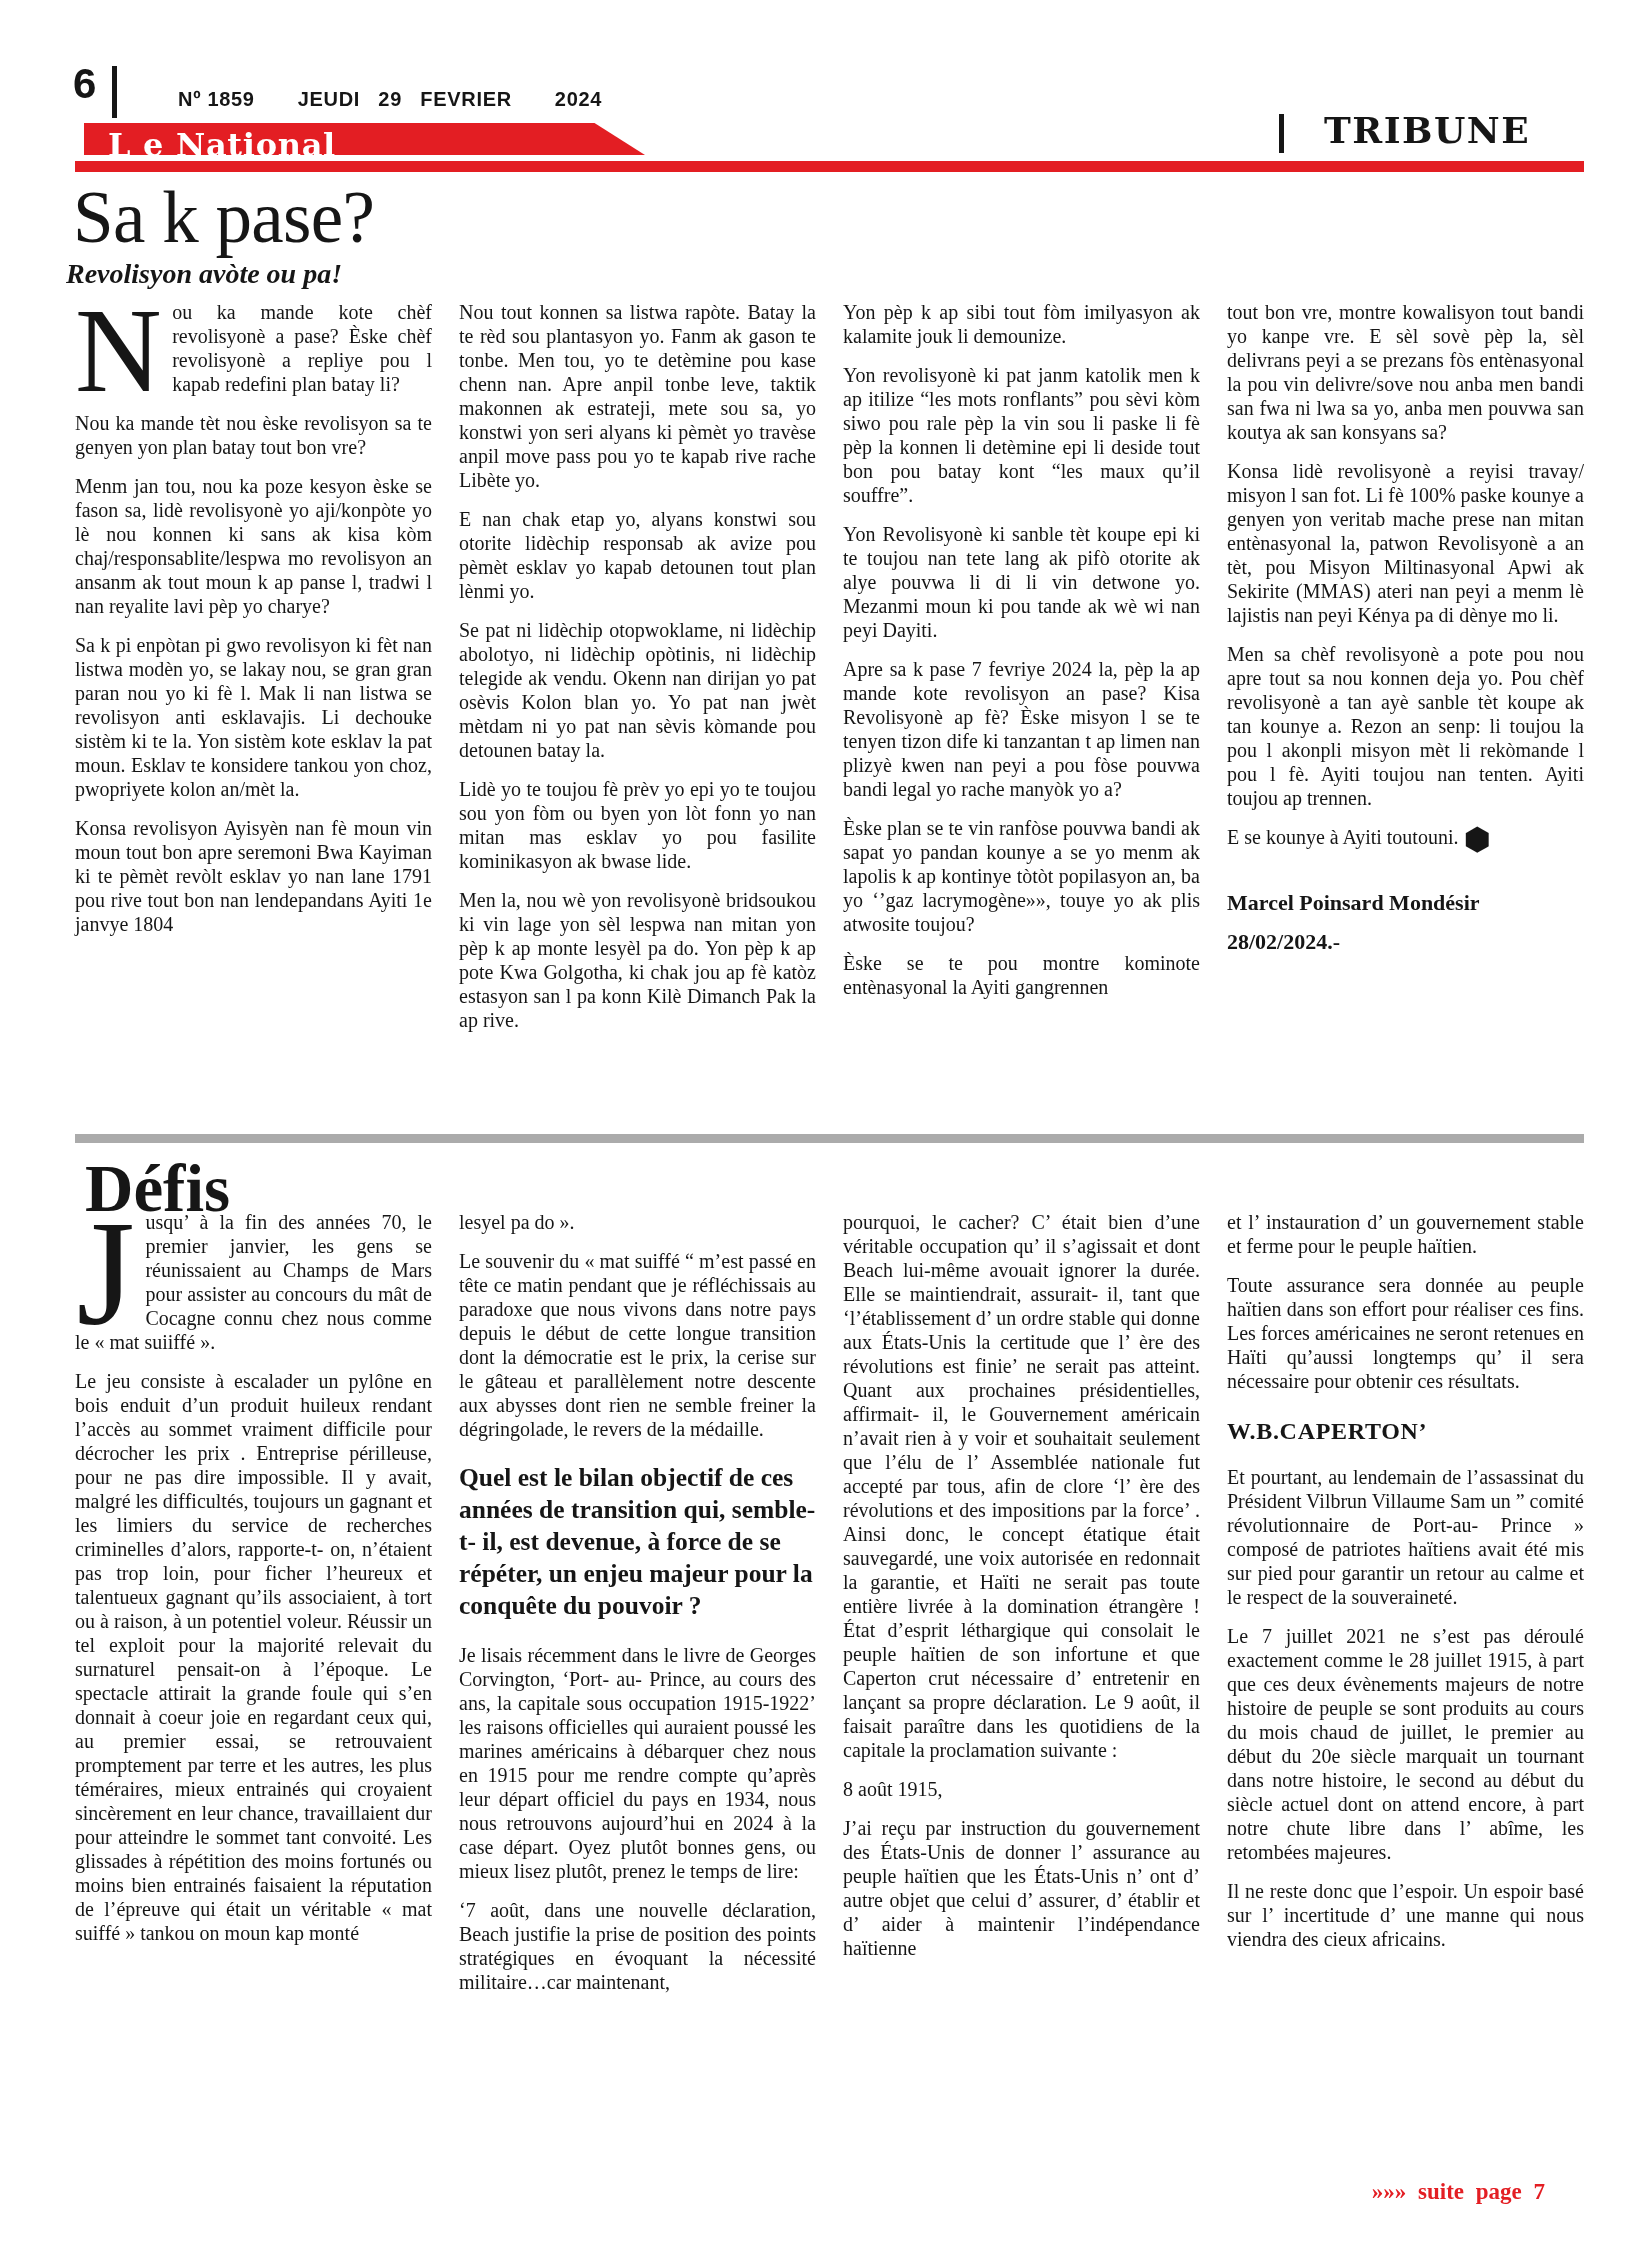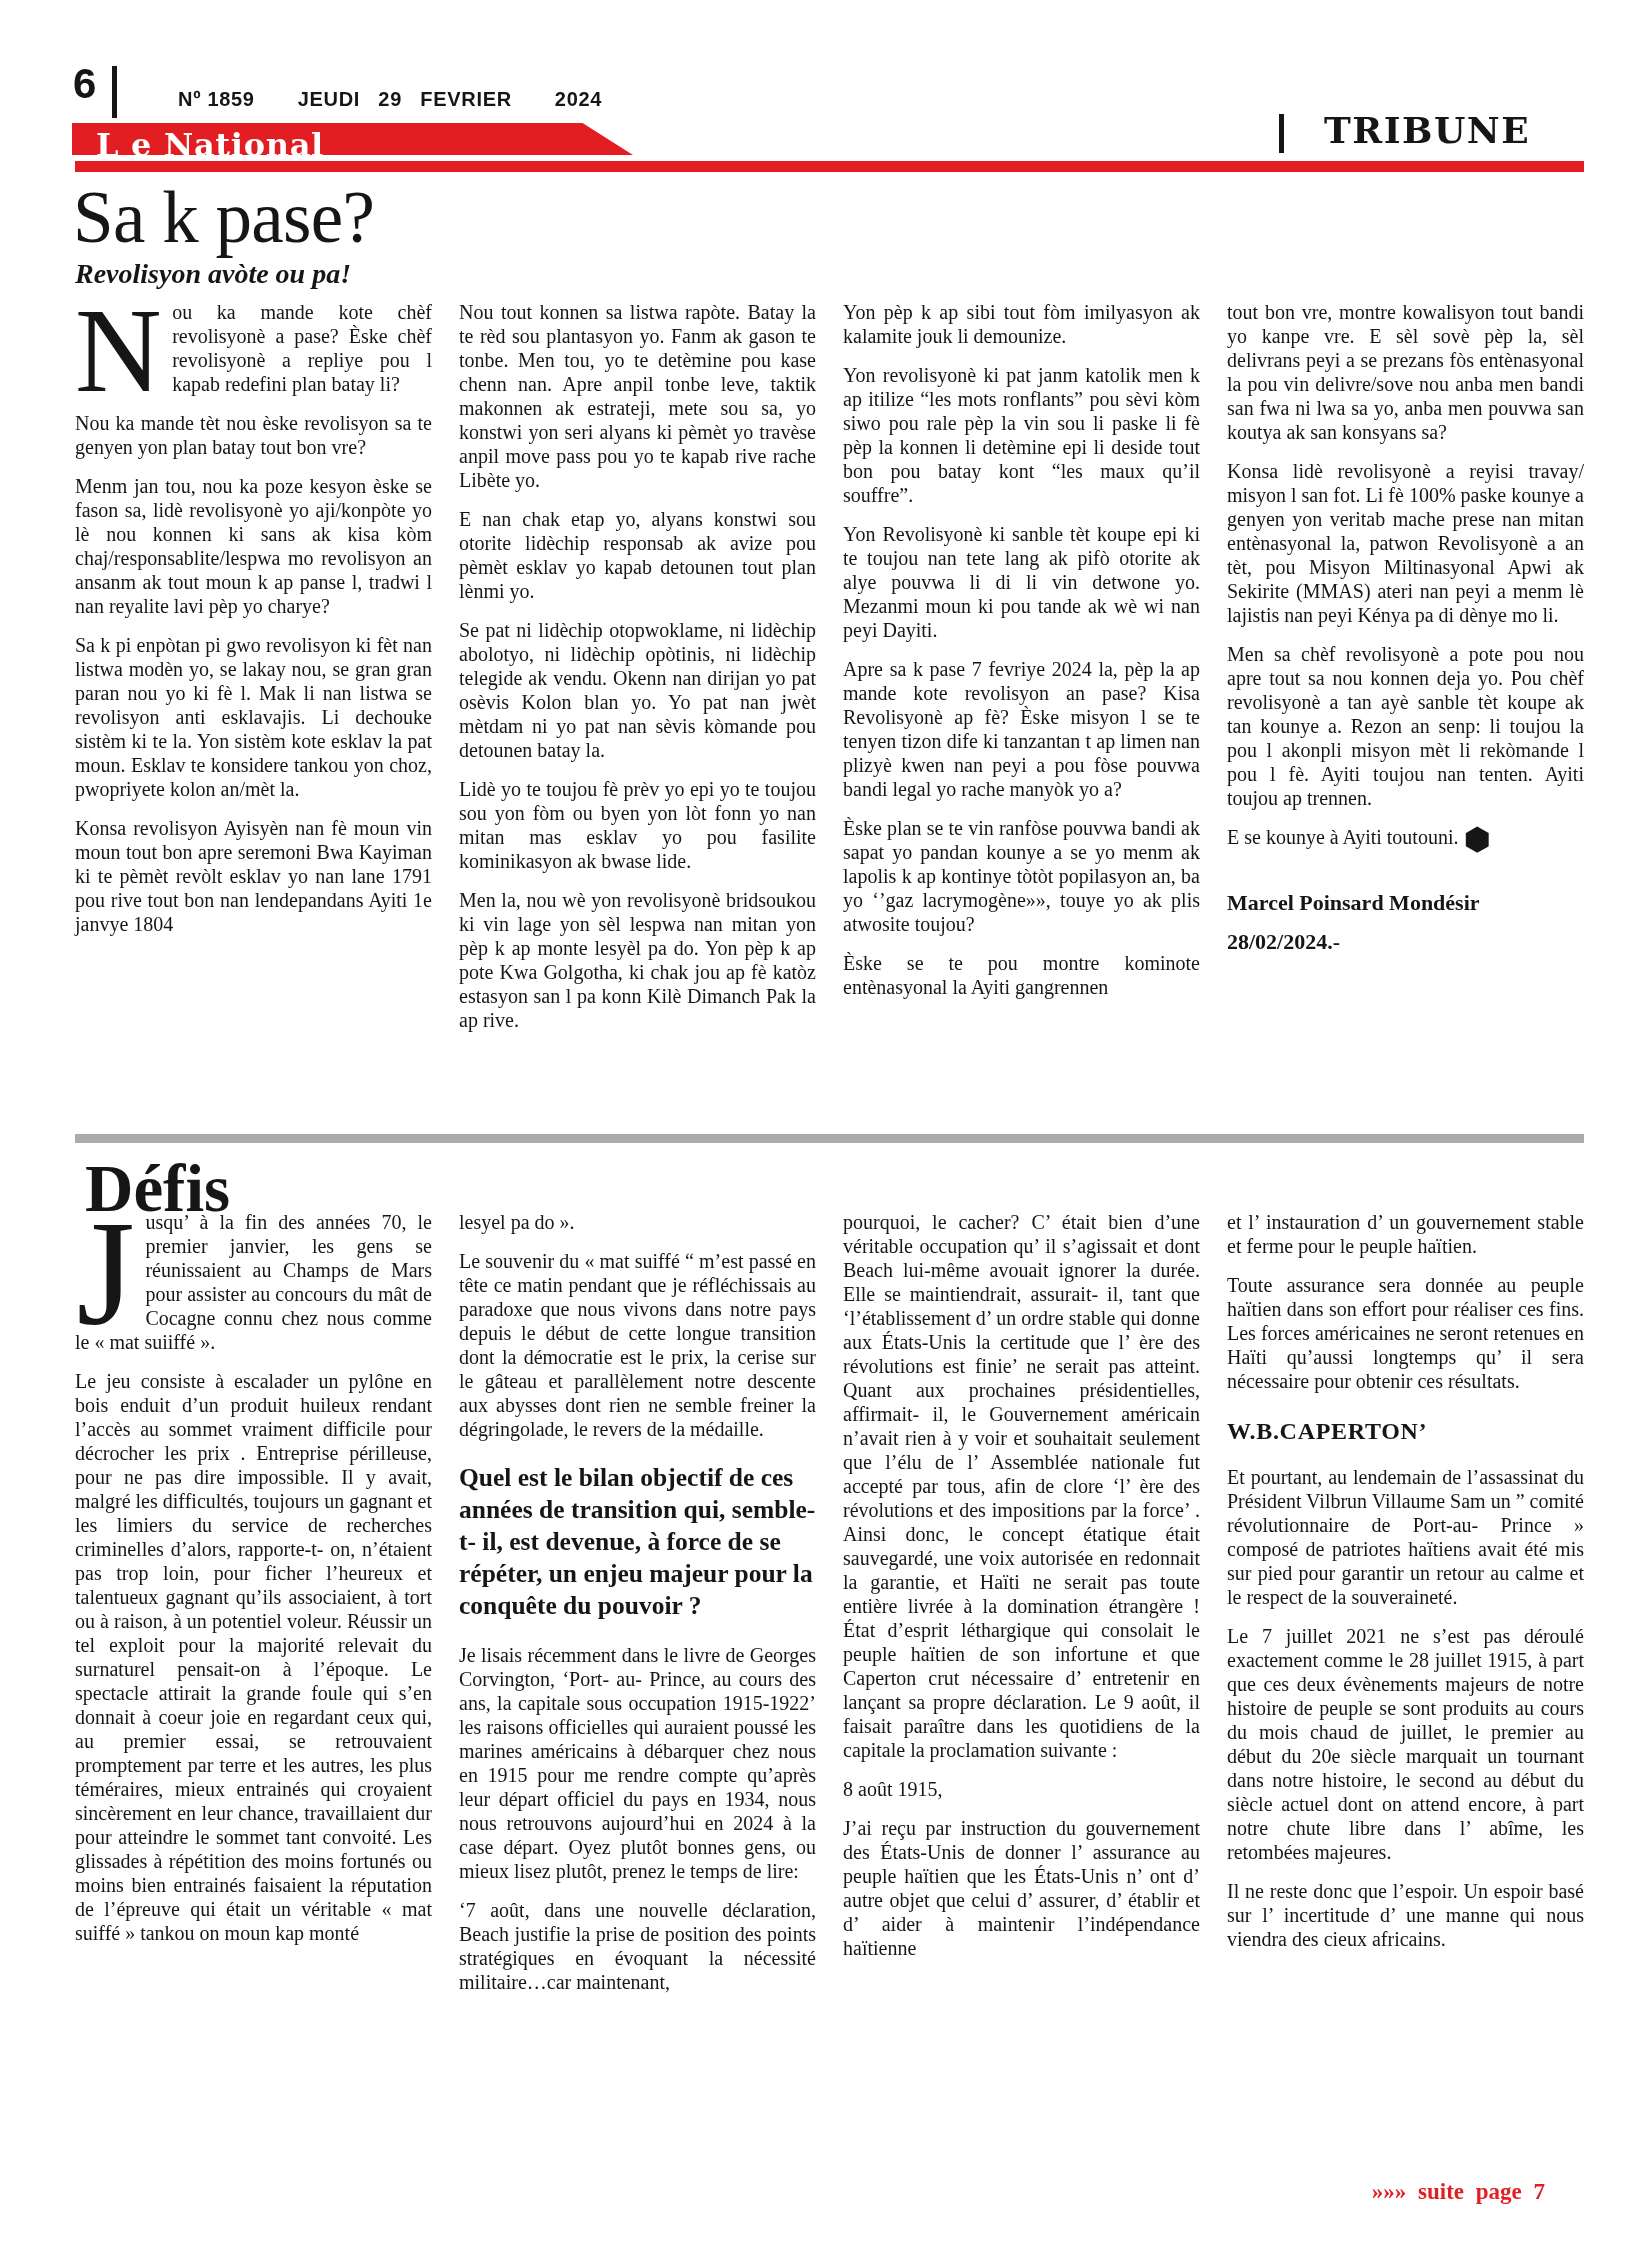--- a/index.html
+++ b/index.html
@@ -24,21 +24,21 @@
   }
   .issue-line {
     position: absolute; left: 178px; top: 88px;
     font-family: "Liberation Sans", sans-serif;
     font-weight: bold; font-size: 20px; letter-spacing: 0.7px;
     display: flex; gap: 43px; white-space: nowrap;
   }
   .issue-line .spaced { word-spacing: 12px; }
 
   .brand-banner {
-    position: absolute; left: 72px; top: 123px;
+    position: absolute; left: 84px; top: 123px;
     width: 561px; height: 32px;
     background: var(--red);
     clip-path: polygon(0 0, 91% 0, 100% 100%, 0 100%);
   }
   .brand-banner .brand-text {
     color: #ffffff;
     font-family: "DejaVu Serif", serif;
     font-weight: bold; font-size: 32px; line-height: 45px;
     padding-left: 24px; letter-spacing: 0.7px;
   }
@@ -57,21 +57,21 @@
     font-weight: bold; font-size: 36px; letter-spacing: 1.5px;
   }
 
   
   .a1-title {
     position: absolute; left: 73px; top: 181px;
     font-size: 73px; font-weight: normal; line-height: 1;
     letter-spacing: -0.7px;
   }
   .a1-subtitle {
-    position: absolute; left: 75px; top: 258px;
+    position: absolute; left: 66px; top: 258px;
     font-size: 28px; font-weight: bold; font-style: italic;
   }
 
   .cols {
     position: absolute; left: 75px; width: 1509px;
     display: flex; gap: 27px;
   }
   .a1-cols { top: 300px; height: 825px; }
   .a2-cols { top: 1210px; height: 972px; }
   .col {

